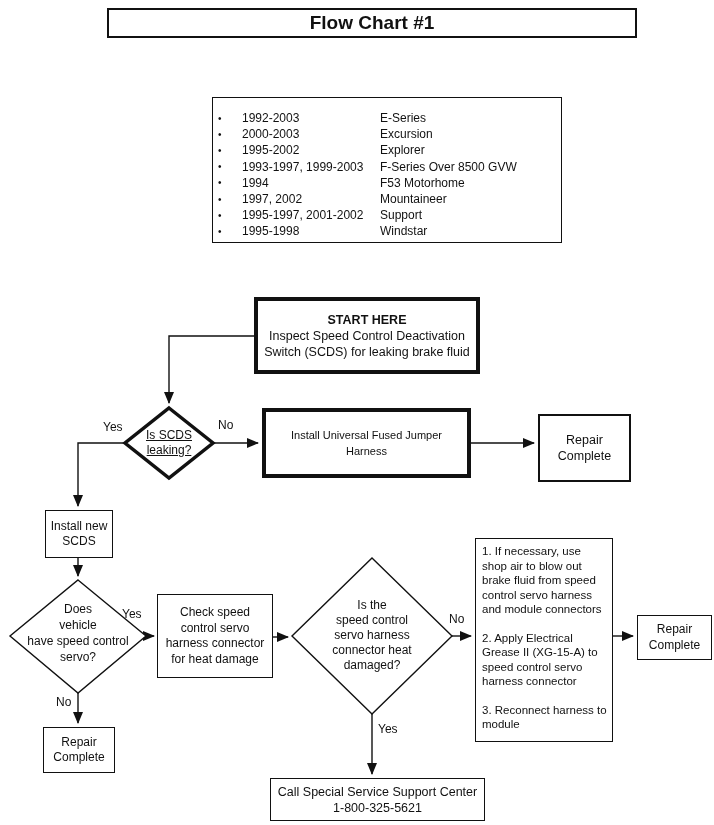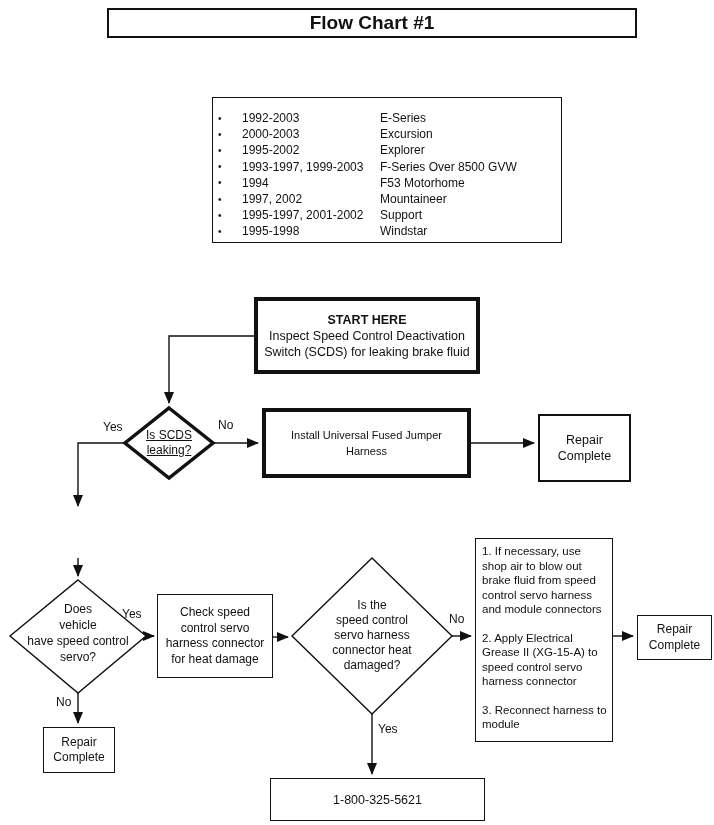--- a/index.html
+++ b/index.html
@@ -130,39 +130,42 @@
     <div class="pre">Inspect Speed Control Deactivation
 Switch (SCDS) for leaking brake fluid</div>
   </div>
 
   <div class="box jumper-box pre">Install Universal Fused Jumper
 Harness</div>
 
   <div class="box repair1-box pre">Repair
 Complete</div>
 
+  <div class="box scds-box pre">Install new
+SCDS</div>
 
   <div class="box check-box pre">Check speed
 control servo
 harness connector
 for heat damage</div>
 
   <div class="box steps-box">
     <p class="step">1. If necessary, use shop air to blow out brake fluid from speed control servo harness and module connectors</p>
     <p class="step">2.  Apply Electrical Grease II (XG-15-A) to speed control servo harness connector</p>
     <p class="step">3. Reconnect harness to module</p>
   </div>
 
   <div class="box repair3-box pre">Repair
 Complete</div>
 
   <div class="box repair2-box pre">Repair
 Complete</div>
 
   <div class="box call-box">
+    <div>Call Special Service Support Center</div>
     <div>1-800-325-5621</div>
   </div>
 
   <div class="dlabel d1-label pre">Is SCDS
 leaking?</div>
   <div class="dlabel d2-label pre">Does
 vehicle
 have speed control
 servo?</div>
   <div class="dlabel d3-label pre">Is the

